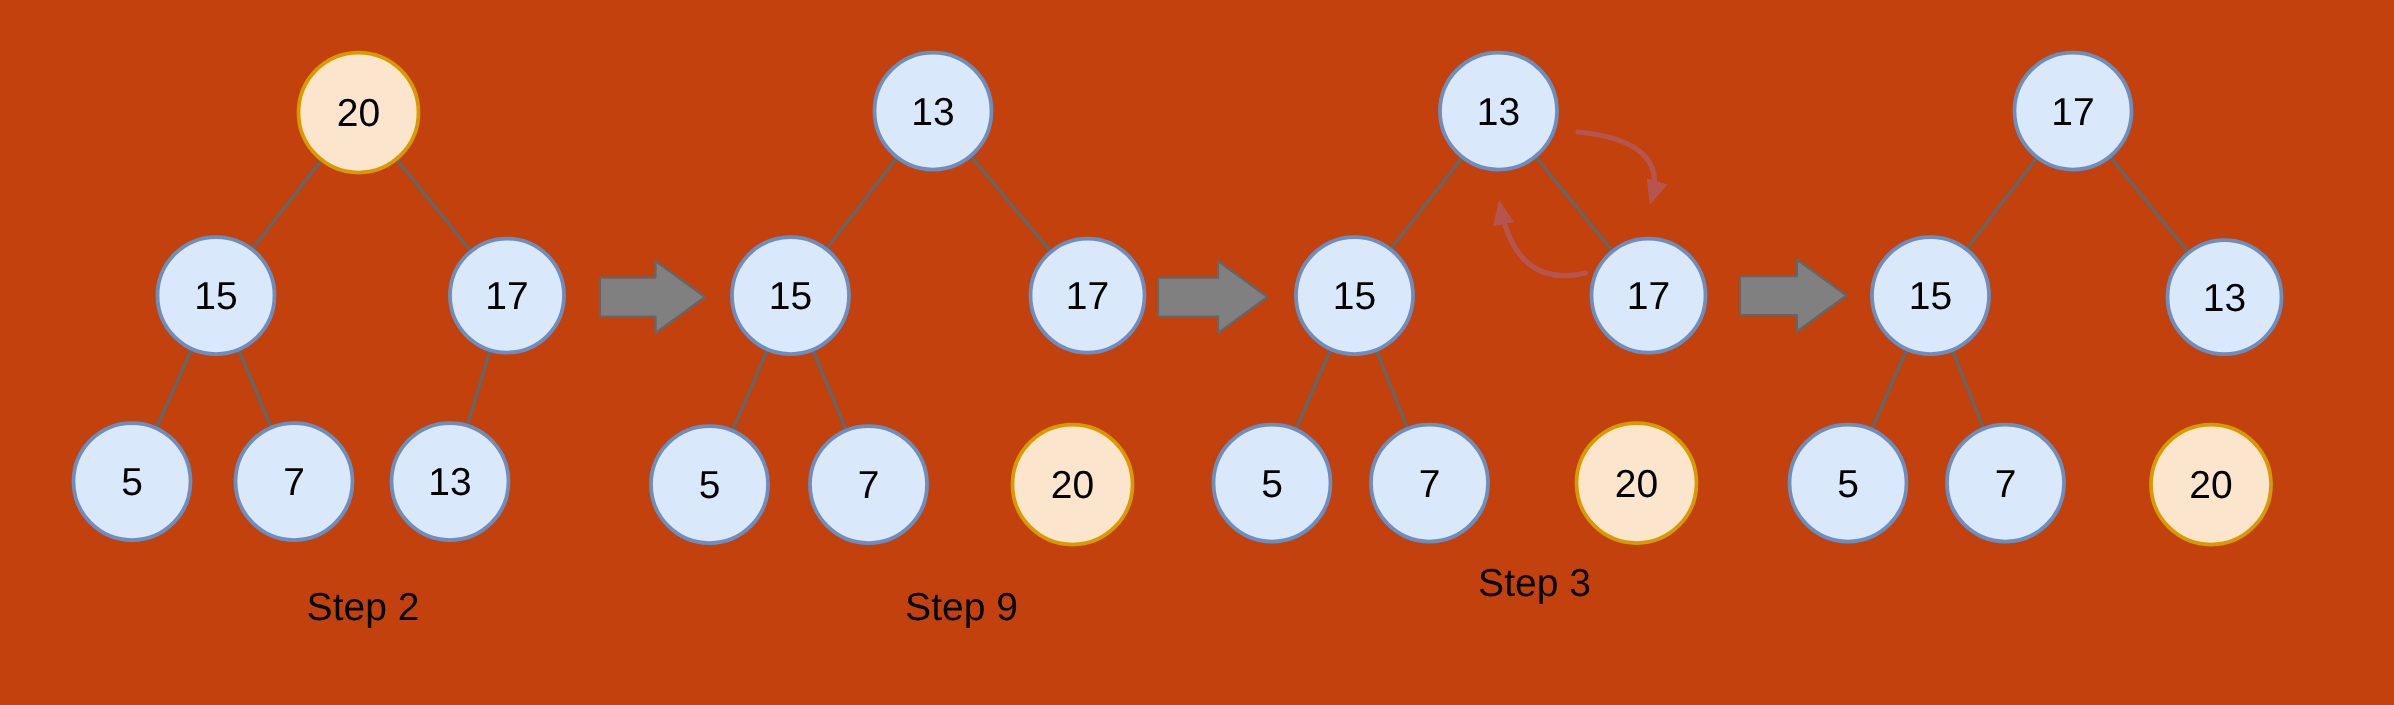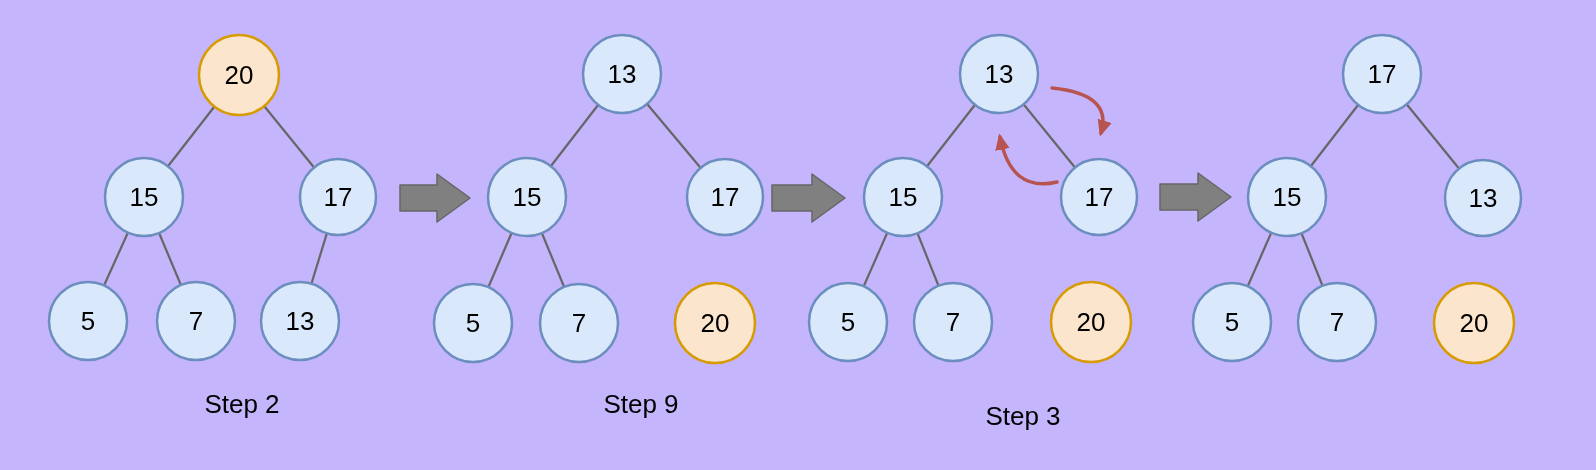--- a/index.html
+++ b/index.html
@@ -1,20 +1,20 @@
 <!DOCTYPE html>
 <html><head>
 <meta charset="utf-8">
 <style>
   html, body { margin: 0; padding: 0; background: #ffffff; }
   #stage {
     position: relative;
     width: 1596px;
     height: 470px;
-    background: #c4b5fd;
+    background: #c2410c;
     font-family: "Liberation Sans", "DejaVu Sans", sans-serif;
     overflow: hidden;
   }
   #diagram-svg { position: absolute; left: 0; top: 0; }
   .step-label {
     position: absolute;
     transform: translateX(-50%);
     font-size: 26px;
     line-height: 30px;
     color: #000000;
@@ -159,14 +159,14 @@
         </g>
       </g>
     <g id="layer-swaps">
         <path d="M 1052 88 Q 1113 94 1101 133" fill="none" stroke="#b85450" stroke-width="3.5" stroke-linecap="round" marker-end="url(#swap-arrowhead)"></path>
         <path d="M 1057 182 Q 1011 193 1000 137" fill="none" stroke="#b85450" stroke-width="3.5" stroke-linecap="round" marker-end="url(#swap-arrowhead)"></path>
       </g>
   </svg>
 
   <div class="step-label" style="left: 242px; top: 389px;">Step 2</div>
   <div class="step-label" style="left: 641px; top: 389px;">Step 9</div>
-  <div class="step-label" style="left: 1023px; top: 401px;">Step 3</div>
+  <div class="step-label" style="left: 1023px; top: 373px;">Step 3</div>
 </div>
 
 </body></html>

